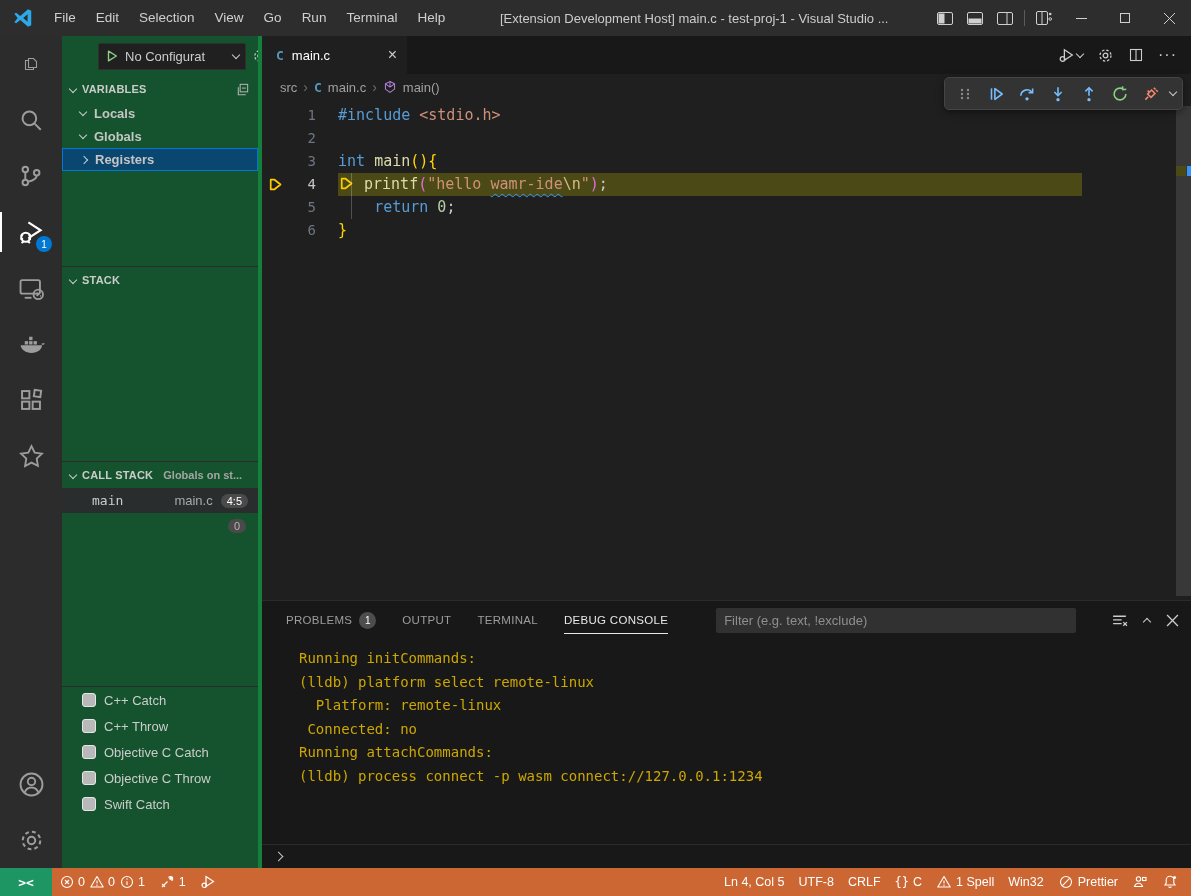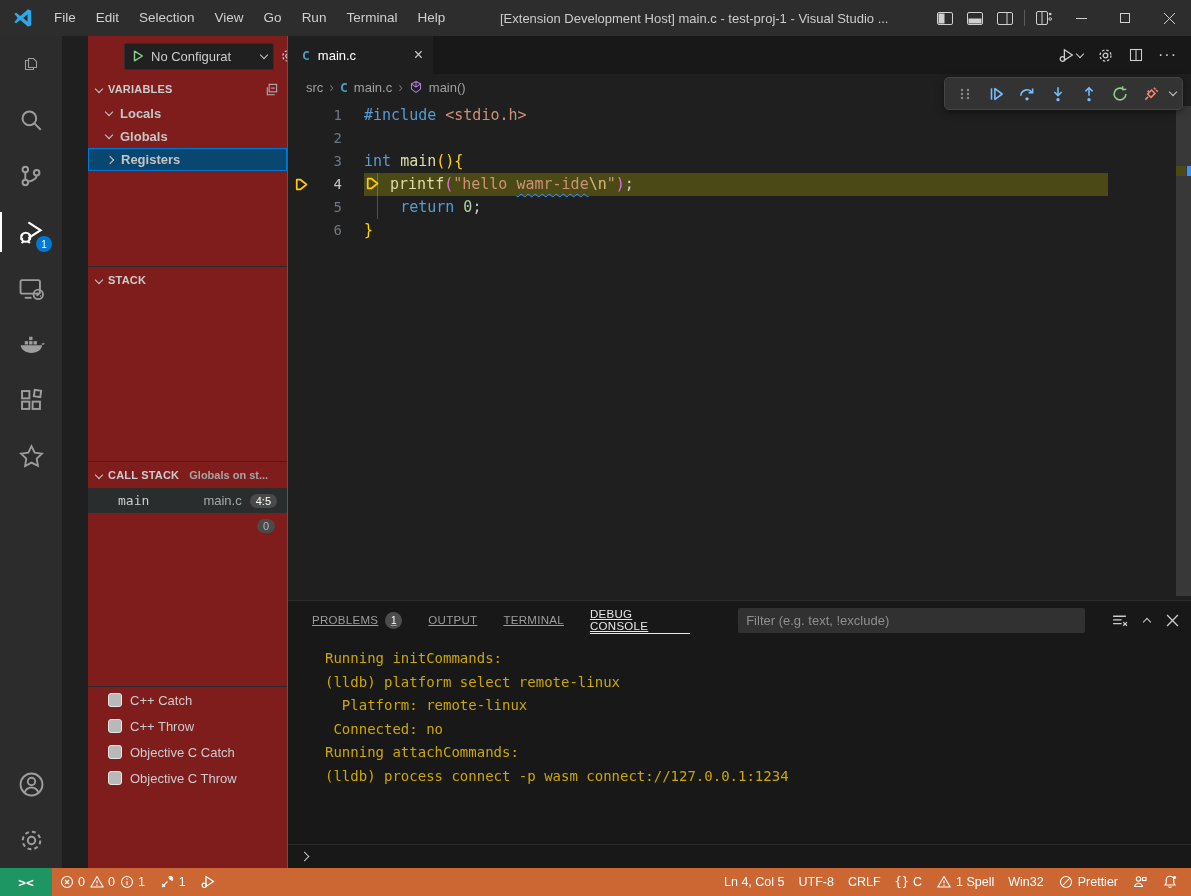--- a/index.html
+++ b/index.html
@@ -24,21 +24,21 @@
   
   .activitybar { width:62px; background:#2c2c2c; display:flex; flex-direction:column; }
   .ab-item { height:56px; display:flex; align-items:center; justify-content:center; color:#9d9d9d; position:relative; }
   .ab-item.active { color:#ffffff; }
   .ab-item.active::before { content:""; position:absolute; left:0; top:8px; bottom:8px; width:2px; background:#ffffff; }
   .ab-badge { position:absolute; right:10px; bottom:8px; min-width:16px; height:16px; border-radius:8px;
     background:#0078d4; color:#fff; font-size:10px; display:flex; align-items:center; justify-content:center; }
   .ab-bottom { margin-top:auto; display:flex; flex-direction:column; }
 
   
-  .sidebar { width:200px; background:#7f1d1d; border-right:1px solid #15803d; display:flex; flex-direction:column; font-size:13px;margin-left:26px; }
+  .sidebar { width:200px; background:#14532d; border-right:4px solid #15803d; display:flex; flex-direction:column; font-size:13px; }
   .debug-bar { height:40px; display:flex; align-items:center; padding-left:36px; overflow:hidden; }
   .config-select { height:27px; background:#202021; border:1px solid #2f2f2f; border-radius:2px; display:flex;
     align-items:center; padding:0 6px; width:150px; }
   .config-select .lbl { font-size:13px; color:#cccccc; white-space:nowrap; overflow:hidden; flex:1; }
   .chev { width:6px; height:6px; border-right:1.4px solid #cccccc; border-bottom:1.4px solid #cccccc; display:inline-block; }
   .chev.down { transform:rotate(45deg); margin-top:-3px; }
   .chev.right { transform:rotate(-45deg); }
   .gear-sliver { margin-left:6px; margin-right:-10px; flex:none; color:#cccccc; }
 
   .section { border-top:1px solid #2b2b2b; display:flex; flex-direction:column; overflow:hidden; }
@@ -89,21 +89,21 @@
   .dt-btn { width:27px; height:27px; display:flex; align-items:center; justify-content:center; }
 
   .overview-ruler { position:absolute; top:0; right:0; bottom:0; width:15px; }
   .ovr-slider { position:absolute; right:0; top:6px; bottom:4px; width:15px; background:rgba(110,110,110,.32); }
   .ovr-mark-line { position:absolute; right:5px; top:66px; width:10px; height:10px; background:#4b4a17; }
   .ovr-mark-info { position:absolute; right:0; top:66px; width:4px; height:10px; background:#3794ff; }
 
   
   .panel { flex:1; background:#181818; border-top:1px solid #2b2b2b; display:flex; flex-direction:column; min-height:0; }
   .panel-head { height:38px; display:flex; align-items:center; padding:0 12px 0 24px; gap:26px; }
-  .panel-tab { font-size:11.5px; letter-spacing:.3px; color:#9d9d9d; display:flex; align-items:center; gap:7px; height:100%; position:relative;text-decoration:underline; }
+  .panel-tab { font-size:11.5px; letter-spacing:.3px; color:#9d9d9d; display:flex; align-items:center; gap:7px; height:100%; position:relative; }
   .panel-tab.active { color:#e7e7e7; }
   .panel-tab.active::after { content:""; position:absolute; left:0; right:0; bottom:5px; height:1px; background:#e7e7e7; }
   .count-badge { min-width:17px; height:17px; border-radius:9px; background:#4d4d4d; color:#ffffff; font-size:10px;
     display:flex; align-items:center; justify-content:center; padding:0 4px; }
   .filter-input { margin-left:22px; width:360px; height:25px; background:#313131; border:none; border-radius:2px;
     color:#cccccc; font-size:13px; padding:0 8px; font-family:"Liberation Sans", sans-serif; }
   .filter-input::placeholder { color:#8f8f8f; }
   .panel-actions { margin-left:auto; display:flex; align-items:center; gap:16px; color:#cccccc; }
   .console-body { flex:1; padding:8px 0 0 37px; font-family:"DejaVu Sans Mono", monospace; font-size:14px; overflow:hidden; }
   .console-line { line-height:23.5px; color:#cca700; white-space:pre; }
@@ -323,20 +323,24 @@
           <span class="bp-box"></span>
           <span>C++ Throw</span>
         </div>
       <div class="bp-row">
           <span class="bp-box"></span>
           <span>Objective C Catch</span>
         </div>
       <div class="bp-row">
           <span class="bp-box"></span>
           <span>Objective C Throw</span>
+        </div>
+      <div class="bp-row">
+          <span class="bp-box"></span>
+          <span>Swift Catch</span>
         </div>
     </div>
   </div>
 
   <div class="editor-col">
     <div class="tabstrip">
       <div class="tab">
         <span class="c-ic">C</span>
         <span class="tab-label">main.c</span>
         <span class="tab-close">×</span>

